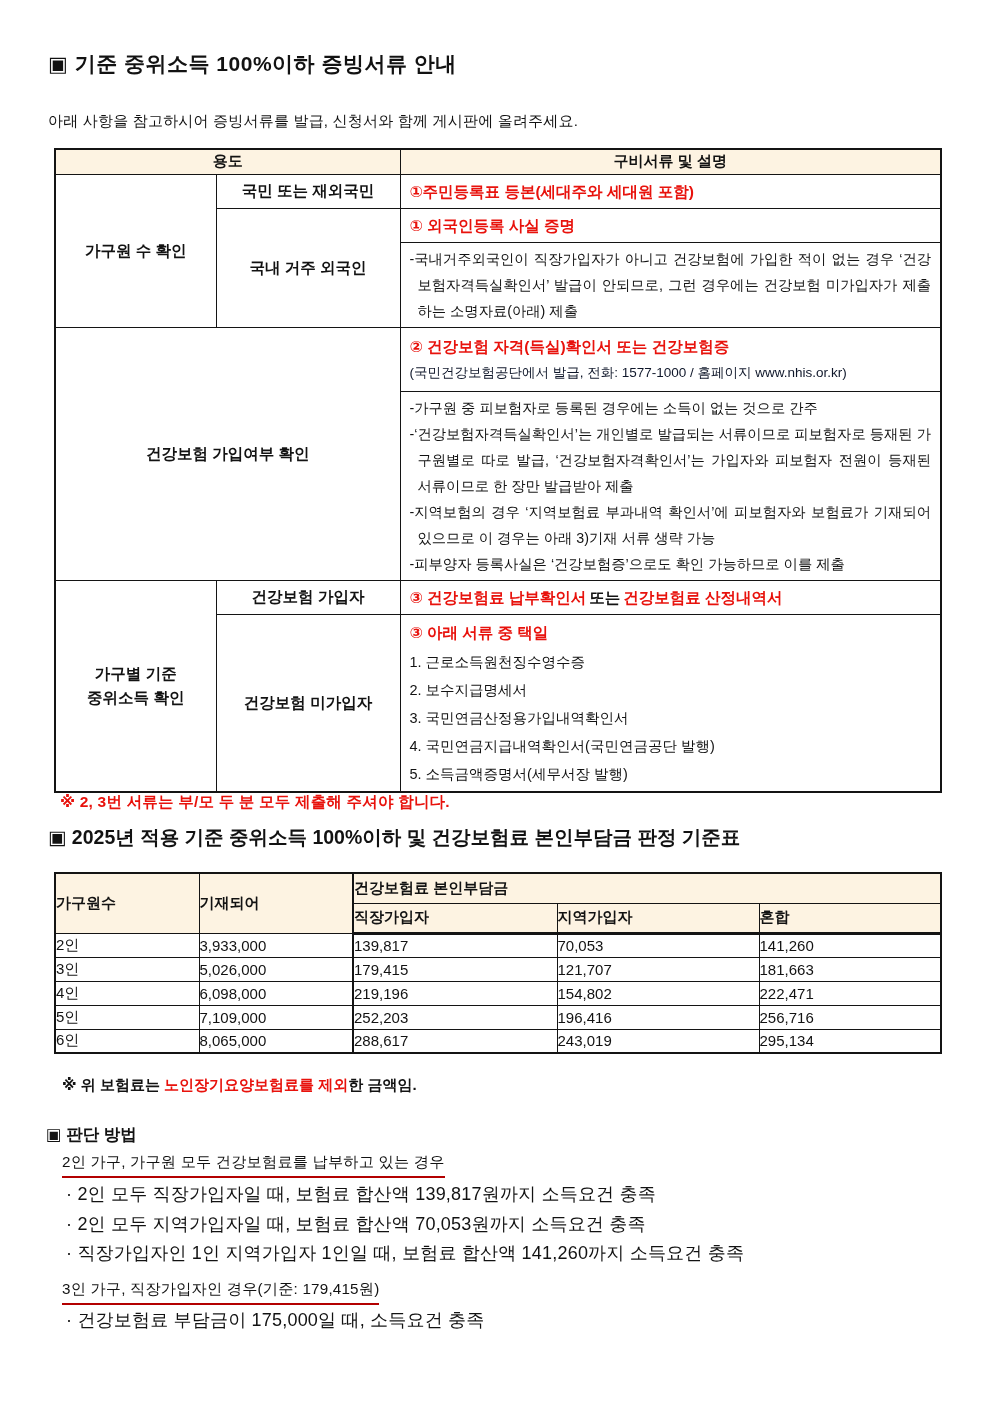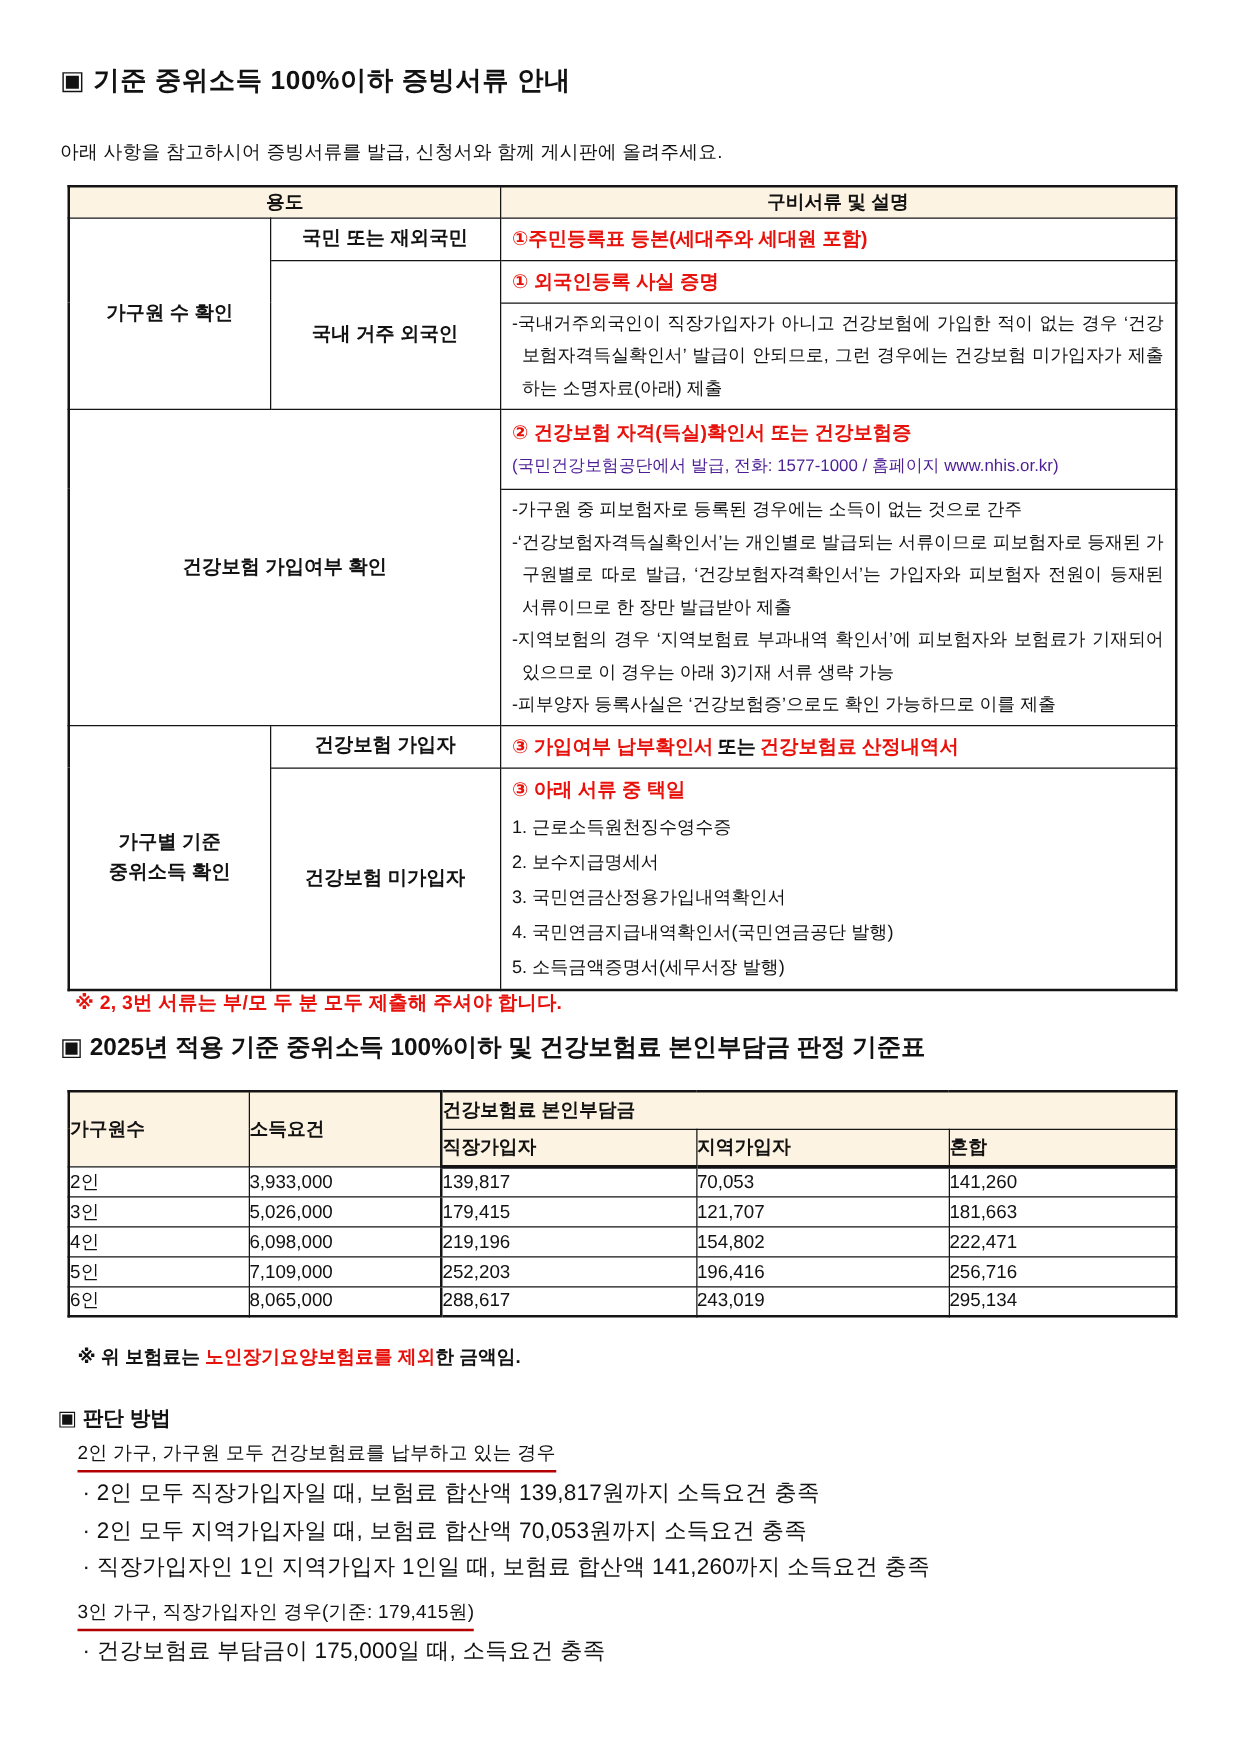--- a/index.html
+++ b/index.html
@@ -20,21 +20,21 @@
   .method-title { left: 46px; top: 1124px; font-size: 16.5px; font-weight: 700; }
 
   
   .t1 { left: 54px; top: 148px; width: 886px; border-collapse: collapse; table-layout: fixed; }
   .t1 th, .t1 td { border: 1.6px solid #141414; vertical-align: middle; }
   .t1 { border: 2.4px solid #141414; }
   .t1 .thead th { background: #fdf3e2; font-weight: 700; font-size: 15px; height: 25px; text-align: center; }
   .t1 th.side { font-weight: 700; font-size: 15.5px; text-align: center; background: #ffffff; line-height: 24px; }
   .t1 td { padding: 3px 9px; }
   .red-doc { color: #e8120c; font-weight: 700; font-size: 15.5px; line-height: 27px; }
-  .red-sub { color: #4c1d95; font-weight: 400; font-size: 13.5px; line-height: 25px; }
+  .red-sub { color: #0f172a; font-weight: 400; font-size: 13.5px; line-height: 25px; }
   .black-mid { color: #121212; font-weight: 700; font-size: 15.5px; margin: 0 3px; }
   .body-text { font-size: 14.3px; line-height: 26px; text-align: justify; }
   .note-p { padding-left: 8px; text-indent: -8px; }
   .doc-list { font-size: 14.5px; line-height: 28px; font-weight: 400; }
   .t1 .h-r1 { height: 30px; }
   .t1 .h-r2a { height: 30px; }
   .t1 .h-r2b { height: 78px; }
   .t1 .h-r3a { height: 64px; }
   .t1 .h-r3b { height: 182px; }
   .t1 .h-r4a { height: 34px; }
@@ -109,21 +109,21 @@
       <div class="note-p">-피부양자 등록사실은 ‘건강보험증’으로도 확인 가능하므로 이를 제출</div>
     </td>
   </tr>
   <tr class="h-r4a">
     <th class="side" rowspan="2">
       <div>가구별 기준</div>
       <div>중위소득 확인</div>
     </th>
     <th class="side">건강보험 가입자</th>
     <td>
-      <span class="red-doc">③ 가입여부 납부확인서</span><span class="black-mid">또는</span><span class="red-doc">건강보험료 산정내역서</span>
+      <span class="red-doc">③ 건강보험료 납부확인서</span><span class="black-mid">또는</span><span class="red-doc">건강보험료 산정내역서</span>
     </td>
   </tr>
   <tr class="h-r4b">
     <th class="side">건강보험 미가입자</th>
     <td>
       <div class="red-doc" style="line-height:30px;">③ 아래 서류 중 택일</div>
       <div class="doc-list">1. 근로소득원천징수영수증</div>
       <div class="doc-list">2. 보수지급명세서</div>
       <div class="doc-list">3. 국민연금산정용가입내역확인서</div>
       <div class="doc-list">4. 국민연금지급내역확인서(국민연금공단 발행)</div>
@@ -141,21 +141,21 @@
   <colgroup>
       <col style="width:144px">
       <col style="width:154px">
       <col style="width:204px">
       <col style="width:202px">
       <col style="width:182px">
     </colgroup>
   <tbody>
       <tr>
     <th rowspan="2" class="hb">가구원수</th>
-    <th rowspan="2">소득요건</th>
+    <th rowspan="2">기재되어</th>
     <th colspan="3" class="group-split">건강보험료 본인부담금</th>
   </tr>
   <tr class="head-bottom">
     <th class="group-split">직장가입자</th>
     <th>지역가입자</th>
     <th>혼합</th>
   </tr>
   <tr>
     <td>2인</td>
     <td>3,933,000</td>

